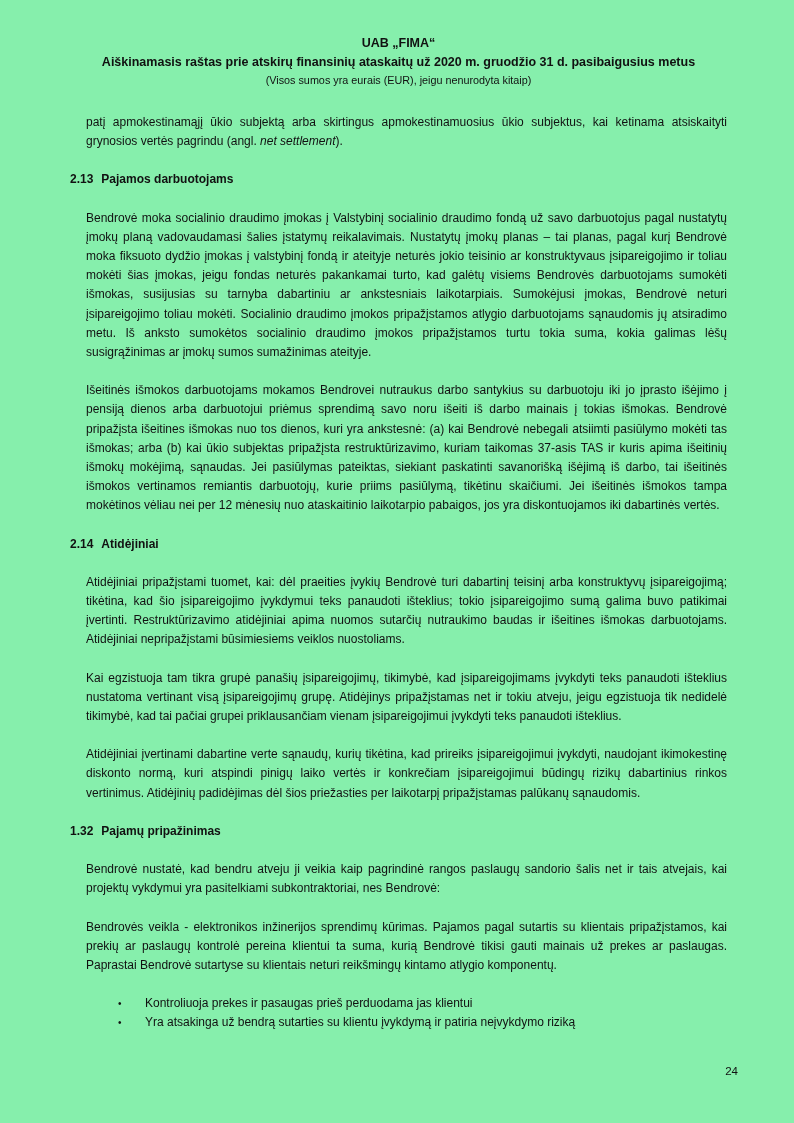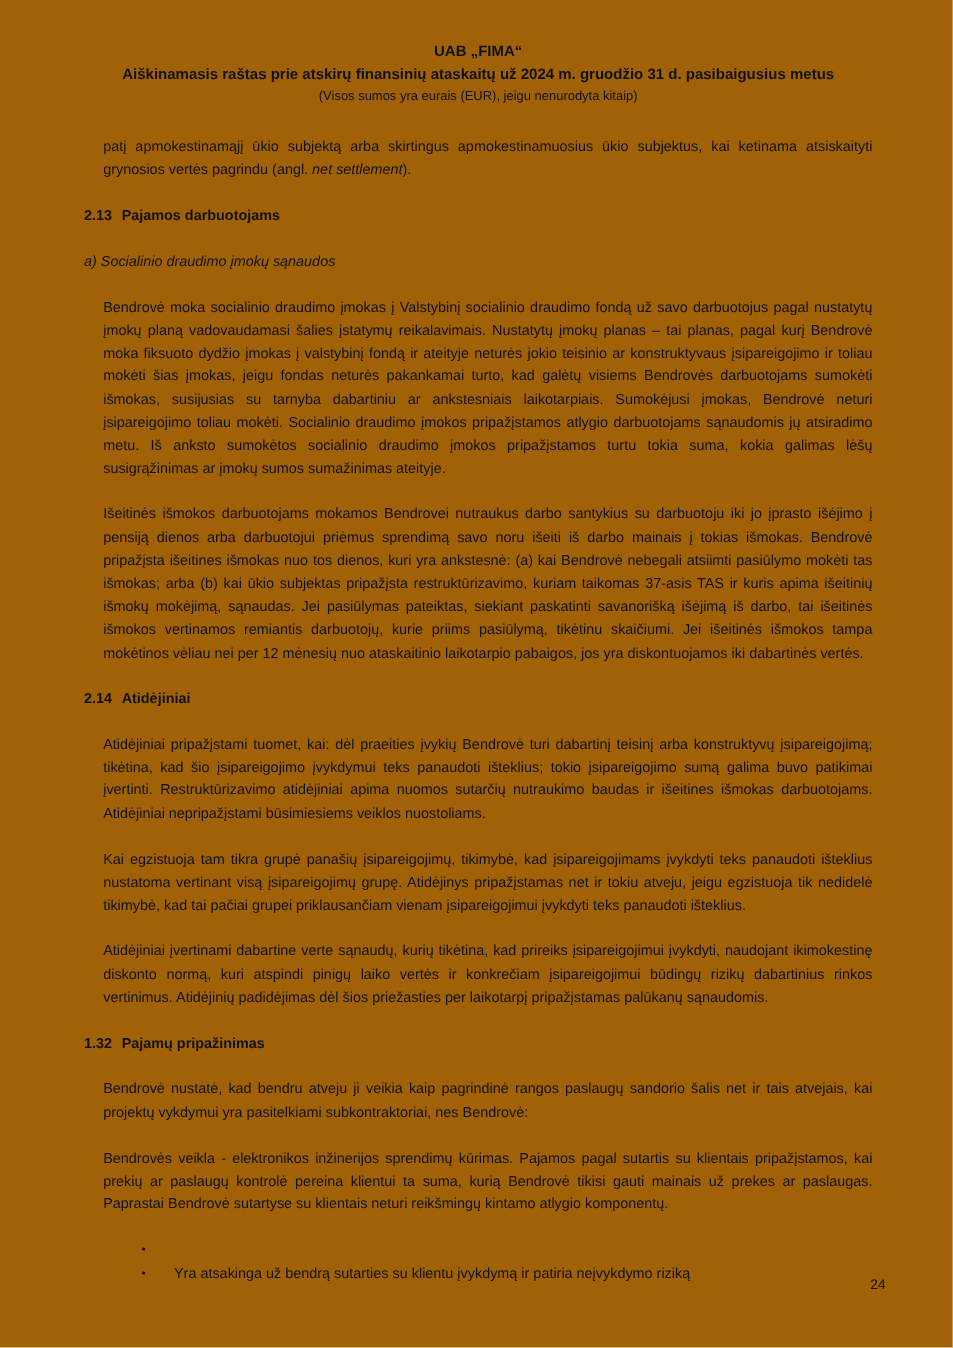--- a/index.html
+++ b/index.html
@@ -1,21 +1,21 @@
 <!DOCTYPE html>
 <html lang="lt"><head>
 <meta charset="utf-8">
 <style>
   html, body { margin: 0; padding: 0; background: #ffffff; }
   .page {
     position: relative;
     width: 794px;
     height: 1123px;
     margin: 0 auto;
-    background: #a16207;
+    background: #86efac;
     box-sizing: border-box;
     padding: 34px 67px 0 70px;
     overflow: hidden;
     font-family: "Liberation Sans", sans-serif;
     font-size: 12px;
     color: #111;
   }
   .doc-header { text-align: center; margin-bottom: 24px; }
   .doc-header .company   { font-weight: bold; font-size: 12.5px; line-height: 19px; }
   .doc-header .title     { font-weight: bold; font-size: 12.5px; line-height: 19px; }
@@ -50,49 +50,49 @@
     font-size: 11.5px;
   }
 </style>
 </head>
 <body>
 
 <div class="page">
 
   <header class="doc-header">
     <div class="company">UAB „FIMA“</div>
-    <div class="title">Aiškinamasis raštas prie atskirų finansinių ataskaitų už 2024 m. gruodžio 31 d. pasibaigusius metus</div>
+    <div class="title">Aiškinamasis raštas prie atskirų finansinių ataskaitų už 2020 m. gruodžio 31 d. pasibaigusius metus</div>
     <div class="subtitle">(Visos sumos yra eurais (EUR), jeigu nenurodyta kitaip)</div>
   </header>
 
   <main>
 
     <p class="para"><span>patį apmokestinamąjį ūkio subjektą arba skirtingus apmokestinamuosius ūkio subjektus, kai ketinama atsiskaityti grynosios vertės pagrindu (angl. </span><em>net settlement</em><span>).</span></p>
 
     <h2 class="sec-heading"><span class="sec-num">2.13</span><span>Pajamos darbuotojams</span></h2>
 
-    <h3 class="sub-heading">a) Socialinio draudimo įmokų sąnaudos</h3>
     <p class="para">Bendrovė moka socialinio draudimo įmokas į Valstybinį socialinio draudimo fondą už savo darbuotojus pagal nustatytų įmokų planą vadovaudamasi šalies įstatymų reikalavimais. Nustatytų įmokų planas – tai planas, pagal kurį Bendrovė moka fiksuoto dydžio įmokas į valstybinį fondą ir ateityje neturės jokio teisinio ar konstruktyvaus įsipareigojimo ir toliau mokėti šias įmokas, jeigu fondas neturės pakankamai turto, kad galėtų visiems Bendrovės darbuotojams sumokėti išmokas, susijusias su tarnyba dabartiniu ar ankstesniais laikotarpiais. Sumokėjusi įmokas, Bendrovė neturi įsipareigojimo toliau mokėti. Socialinio draudimo įmokos pripažįstamos atlygio darbuotojams sąnaudomis jų atsiradimo metu. Iš anksto sumokėtos socialinio draudimo įmokos pripažįstamos turtu tokia suma, kokia galimas lėšų susigrąžinimas ar įmokų sumos sumažinimas ateityje.</p>
 
     <p class="para">Išeitinės išmokos darbuotojams mokamos Bendrovei nutraukus darbo santykius su darbuotoju iki jo įprasto išėjimo į pensiją dienos arba darbuotojui priėmus sprendimą savo noru išeiti iš darbo mainais į tokias išmokas. Bendrovė pripažįsta išeitines išmokas nuo tos dienos, kuri yra ankstesnė: (a) kai Bendrovė nebegali atsiimti pasiūlymo mokėti tas išmokas; arba (b) kai ūkio subjektas pripažįsta restruktūrizavimo, kuriam taikomas 37-asis TAS ir kuris apima išeitinių išmokų mokėjimą, sąnaudas. Jei pasiūlymas pateiktas, siekiant paskatinti savanorišką išėjimą iš darbo, tai išeitinės išmokos vertinamos remiantis darbuotojų, kurie priims pasiūlymą, tikėtinu skaičiumi. Jei išeitinės išmokos tampa mokėtinos vėliau nei per 12 mėnesių nuo ataskaitinio laikotarpio pabaigos, jos yra diskontuojamos iki dabartinės vertės.</p>
 
     <h2 class="sec-heading"><span class="sec-num">2.14</span><span>Atidėjiniai</span></h2>
 
     <p class="para">Atidėjiniai pripažįstami tuomet, kai: dėl praeities įvykių Bendrovė turi dabartinį teisinį arba konstruktyvų įsipareigojimą; tikėtina, kad šio įsipareigojimo įvykdymui teks panaudoti išteklius; tokio įsipareigojimo sumą galima buvo patikimai įvertinti. Restruktūrizavimo atidėjiniai apima nuomos sutarčių nutraukimo baudas ir išeitines išmokas darbuotojams. Atidėjiniai nepripažįstami būsimiesiems veiklos nuostoliams.</p>
     <p class="para">Kai egzistuoja tam tikra grupė panašių įsipareigojimų, tikimybė, kad įsipareigojimams įvykdyti teks panaudoti išteklius nustatoma vertinant visą įsipareigojimų grupę. Atidėjinys pripažįstamas net ir tokiu atveju, jeigu egzistuoja tik nedidelė tikimybė, kad tai pačiai grupei priklausančiam vienam įsipareigojimui įvykdyti teks panaudoti išteklius.</p>
     <p class="para">Atidėjiniai įvertinami dabartine verte sąnaudų, kurių tikėtina, kad prireiks įsipareigojimui įvykdyti, naudojant ikimokestinę diskonto normą, kuri atspindi pinigų laiko vertės ir konkrečiam įsipareigojimui būdingų rizikų dabartinius rinkos vertinimus. Atidėjinių padidėjimas dėl šios priežasties per laikotarpį pripažįstamas palūkanų sąnaudomis.</p>
 
     <h2 class="sec-heading"><span class="sec-num">1.32</span><span>Pajamų pripažinimas</span></h2>
 
     <p class="para">Bendrovė nustatė, kad bendru atveju ji veikia kaip pagrindinė rangos paslaugų sandorio šalis net ir tais atvejais, kai projektų vykdymui yra pasitelkiami subkontraktoriai, nes Bendrovė:</p>
     <p class="para">Bendrovės veikla - elektronikos inžinerijos sprendimų kūrimas. Pajamos pagal sutartis su klientais pripažįstamos, kai prekių ar paslaugų kontrolė pereina klientui ta suma, kurią Bendrovė tikisi gauti mainais už prekes ar paslaugas. Paprastai Bendrovė sutartyse su klientais neturi reikšmingų kintamo atlygio komponentų.</p>
 
     <ul class="bullets">
       <li class="bullet">
           <span class="dot">•</span>
+          <span>Kontroliuoja prekes ir pasaugas prieš perduodama jas klientui</span>
         </li>
       <li class="bullet">
           <span class="dot">•</span>
           <span>Yra atsakinga už bendrą sutarties su klientu įvykdymą ir patiria neįvykdymo riziką</span>
         </li>
     </ul>
 
   </main>
 
   <span class="page-num">24</span>

